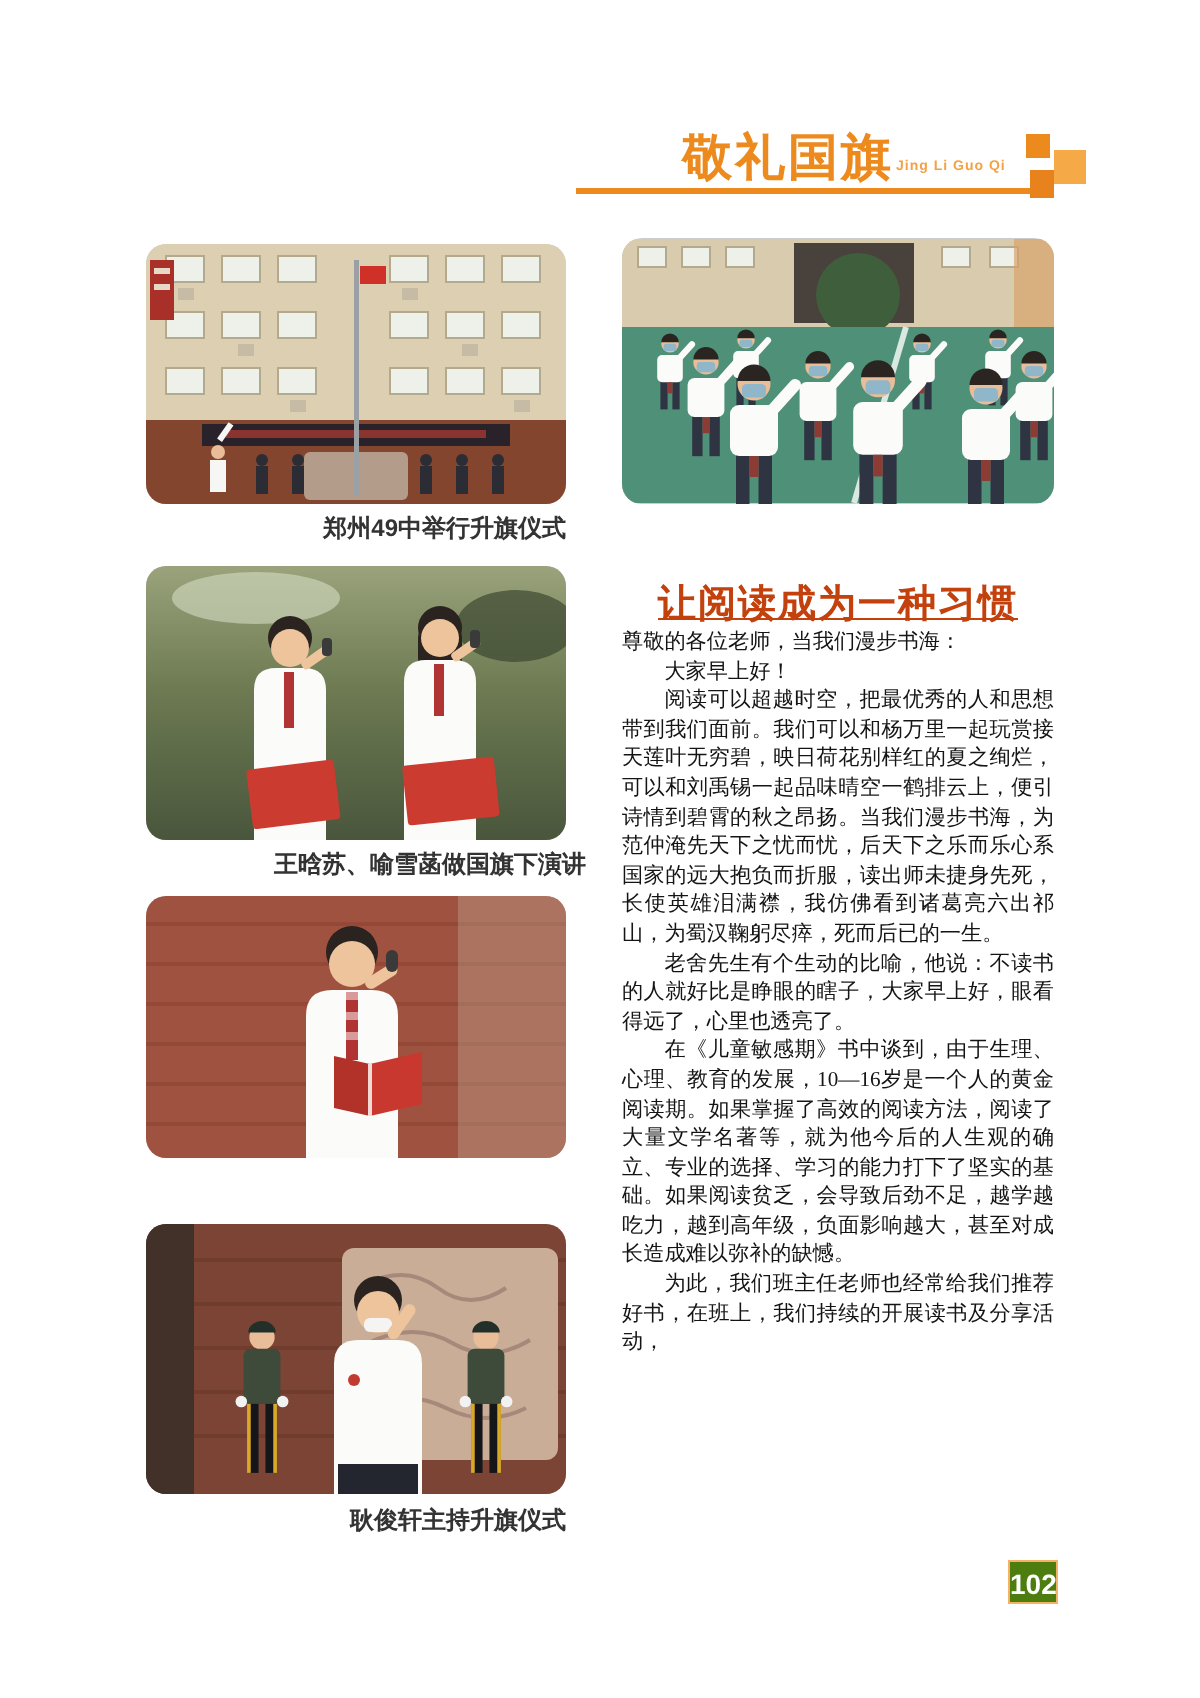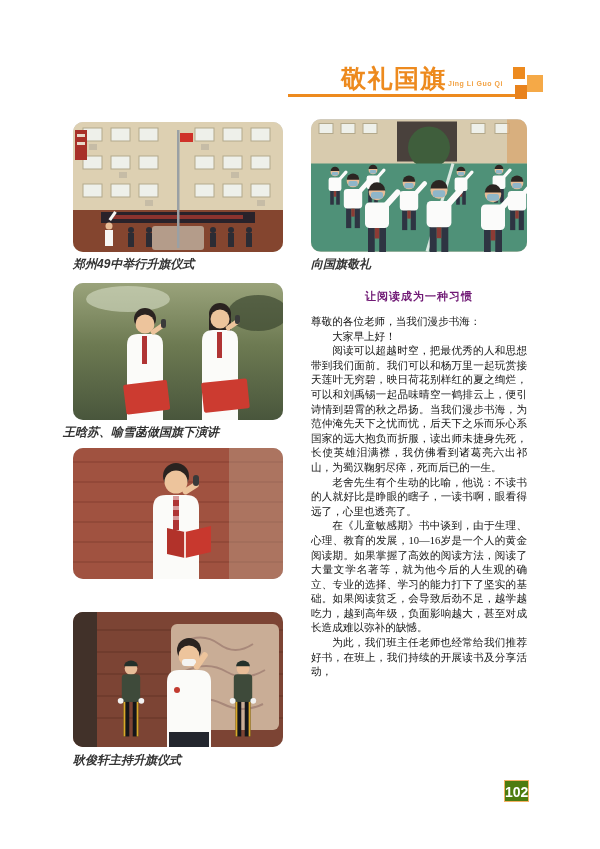--- a/index.html
+++ b/index.html
@@ -17,30 +17,30 @@
 
   
   .photo{position:absolute;border-radius:10px;overflow:hidden;background:#ccc;}
   .photo svg{display:block;width:100%;height:100%;}
   .p1{left:73px;top:122px;width:210px;height:130px;}
   .p2{left:311px;top:119px;width:216px;height:133px;}
   .p3{left:73px;top:283px;width:210px;height:137px;}
   .p4{left:73px;top:448px;width:210px;height:131px;}
   .p5{left:73px;top:612px;width:210px;height:135px;}
 
-  .caption{position:absolute;font-size:12px;font-weight:bold;color:#333;text-align:left;white-space:nowrap;font-style:italic;}
+  .caption{position:absolute;font-size:12px;font-weight:bold;color:#333;text-align:right;white-space:nowrap;}
   .c1{left:73px;top:256px;width:210px;}
   .c2{left:311px;top:256px;width:216px;}
   .c3{left:63px;top:424px;width:230px;}
   .c4{left:58px;top:585px;width:240px;}
   .c5{left:73px;top:752px;width:210px;}
 
   
   .art-title{position:absolute;left:311px;top:289px;width:216px;text-align:center;
-             font-family:"Liberation Serif",serif;font-size:11px;font-weight:bold;color:#701a75;letter-spacing:1px;}
+             font-family:"Liberation Serif",serif;font-size:19px;font-weight:bold;color:#c2410c;letter-spacing:1px;text-decoration:underline;}
   .art-body{position:absolute;left:311px;top:315px;width:216px;
             font-family:"Liberation Serif",serif;font-size:10.6px;line-height:14.6px;color:#141414;text-align:justify;}
   .art-body p{margin:0;}
   .art-body p.ind{text-indent:2em;}
 
   
   .pagenum{position:absolute;left:504px;top:780px;width:25px;height:22px;background:#4d7c0f;
            color:#fff;font-size:14px;font-weight:bold;text-align:center;line-height:22px;border:1px solid #F5B264;box-sizing:border-box;}
 </style>
 </head>
@@ -143,21 +143,20 @@
       <use href="#fig2" transform="translate(188,48) scale(.8)"></use>
       <use href="#fig2" transform="translate(42,58) scale(1.15)"></use>
       <use href="#fig2" transform="translate(98,60) scale(1.15)"></use>
       <use href="#fig2" transform="translate(206,60) scale(1.15)"></use>
       <use href="#fig2" transform="translate(66,68) scale(1.5)"></use>
       <use href="#fig2" transform="translate(128,66) scale(1.55)"></use>
       <use href="#fig2" transform="translate(182,70) scale(1.5)"></use>
     </svg>
   </div>
   <div class="caption c1">郑州49中举行升旗仪式</div>
-  <div class="caption c2">向国旗敬礼</div>
 
   <div class="photo p3">
     <svg viewBox="0 0 210 137">
       <defs>
           <linearGradient id="bg3" x1="0" y1="0" x2="0" y2="1">
         <stop offset="0" stop-color="#9aa37b"></stop>
             <stop offset=".45" stop-color="#6d7a52"></stop>
             <stop offset="1" stop-color="#49563c"></stop>
       </linearGradient>
         </defs>
@@ -253,20 +252,20 @@
       <rect x="96" y="120" width="40" height="15" fill="#23262e"></rect>
     </svg>
   </div>
   <div class="caption c5">耿俊轩主持升旗仪式</div>
 
   <div class="art-title">让阅读成为一种习惯</div>
   <div class="art-body">
     <p>尊敬的各位老师，当我们漫步书海：</p>
     <p class="ind">大家早上好！</p>
     <p class="ind">阅读可以超越时空，把最优秀的人和思想带到我们面前。我们可以和杨万里一起玩赏接天莲叶无穷碧，映日荷花别样红的夏之绚烂，可以和刘禹锡一起品味晴空一鹤排云上，便引诗情到碧霄的秋之昂扬。当我们漫步书海，为范仲淹先天下之忧而忧，后天下之乐而乐心系国家的远大抱负而折服，读出师未捷身先死，长使英雄泪满襟，我仿佛看到诸葛亮六出祁山，为蜀汉鞠躬尽瘁，死而后已的一生。</p>
-    <p class="ind">老舍先生有个生动的比喻，他说：不读书的人就好比是睁眼的瞎子，一读书啊，眼看得远了，心里也透亮了。</p>
+    <p class="ind">老舍先生有个生动的比喻，他说：不读书的人就好比是睁眼的瞎子，大家早上好，眼看得远了，心里也透亮了。</p>
     <p class="ind">在《儿童敏感期》书中谈到，由于生理、心理、教育的发展，10—16岁是一个人的黄金阅读期。如果掌握了高效的阅读方法，阅读了大量文学名著等，就为他今后的人生观的确立、专业的选择、学习的能力打下了坚实的基础。如果阅读贫乏，会导致后劲不足，越学越吃力，越到高年级，负面影响越大，甚至对成长造成难以弥补的缺憾。</p>
     <p class="ind">为此，我们班主任老师也经常给我们推荐好书，在班上，我们持续的开展读书及分享活动，</p>
   </div>
 
   <div class="pagenum">102</div>
 
 </div>
 
 </body></html>

